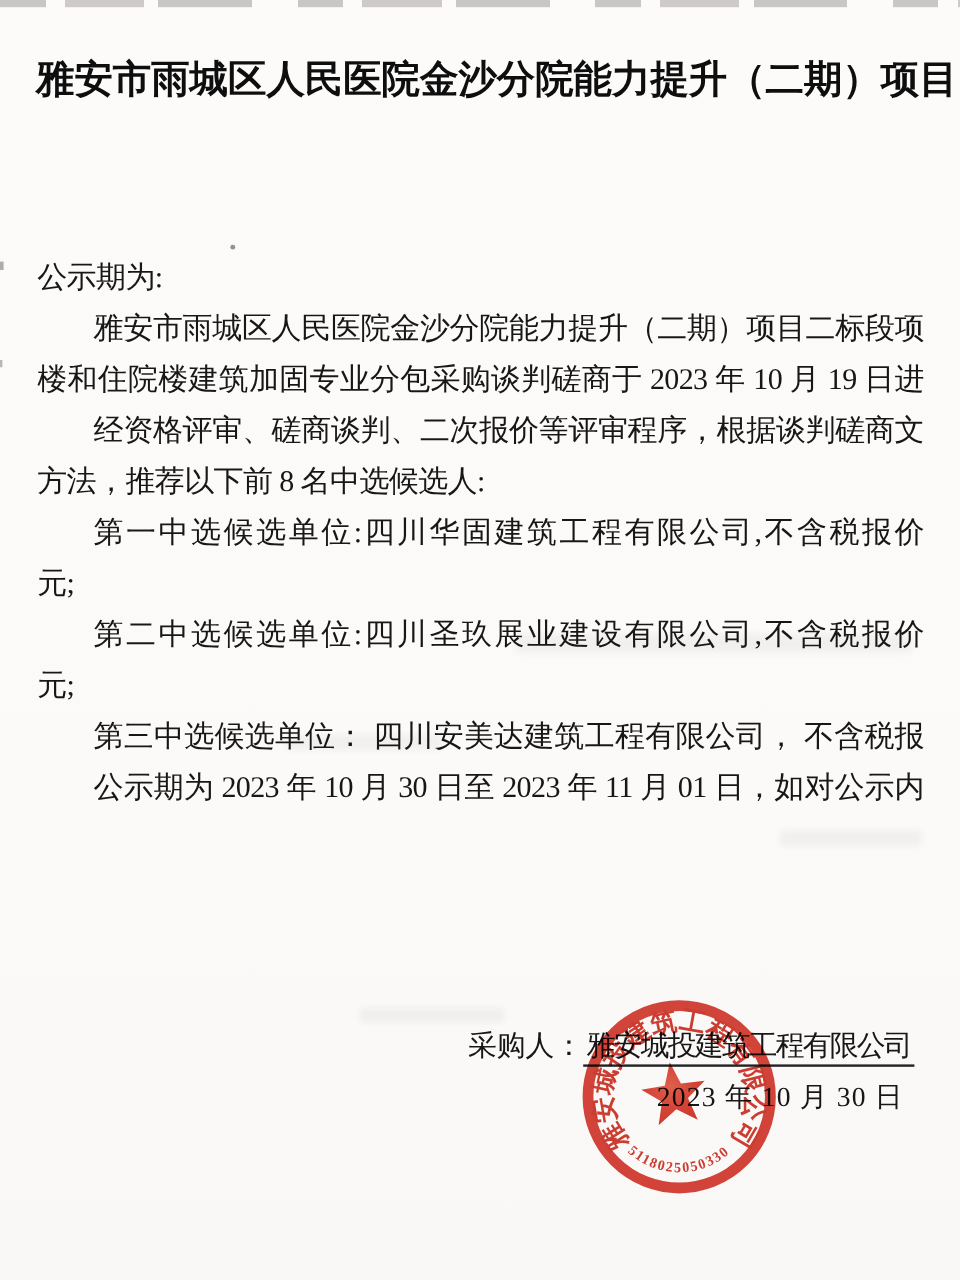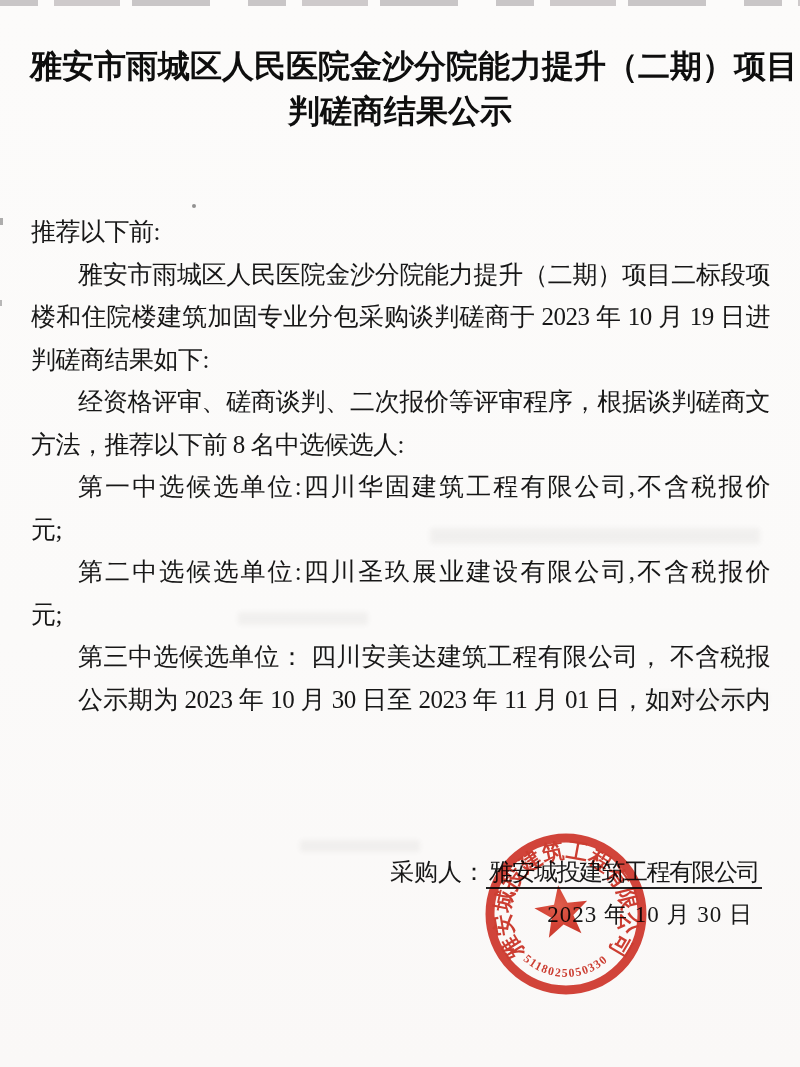--- a/index.html
+++ b/index.html
@@ -59,28 +59,26 @@
   <div class="speck" style="left:0;top:218px;width:3px;height:7px;border-radius:0;opacity:.4;"></div>
   <div class="speck" style="left:0;top:300px;width:2px;height:6px;border-radius:0;opacity:.35;"></div>
 
   <div class="ghost" style="left:430px;top:528px;width:330px;height:16px;"></div>
   <div class="ghost" style="left:238px;top:612px;width:130px;height:13px;"></div>
   <div class="ghost" style="left:650px;top:692px;width:118px;height:13px;"></div>
   <div class="ghost" style="left:300px;top:840px;width:120px;height:12px;"></div>
 
   <div class="title">
     <div class="tline">雅安市雨城区人民医院金沙分院能力提升（二期）项目</div>
-    <div class="tline">判磋商结果公示</div>
   </div>
 
   <div class="docbody">
-    <div class="bline">推荐以下前:</div>
+    <div class="bline">公示期为:</div>
     <div class="bline j ind">雅安市雨城区人民医院金沙分院能力提升（二期）项目二标段项目门诊</div>
     <div class="bline j">楼和住院楼建筑加固专业分包采购谈判磋商于 2023 年 10 月 19 日进行，谈</div>
-    <div class="bline">判磋商结果如下:</div>
     <div class="bline j ind">经资格评审、磋商谈判、二次报价等评审程序，根据谈判磋商文件评审</div>
     <div class="bline">方法，推荐以下前 8 名中选候选人:</div>
     <div class="bline j ind">第一中选候选单位:四川华固建筑工程有限公司,不含税报价 734633.64</div>
     <div class="bline">元;</div>
     <div class="bline j ind">第二中选候选单位:四川圣玖展业建设有限公司,不含税报价 746252.07</div>
     <div class="bline">元;</div>
     <div class="bline j ind">第三中选候选单位： 四川安美达建筑工程有限公司， 不含税报价</div>
     <div class="bline j ind">公示期为 2023 年 10 月 30 日至 2023 年 11 月 01 日，如对公示内容有异</div>
   </div>
 

